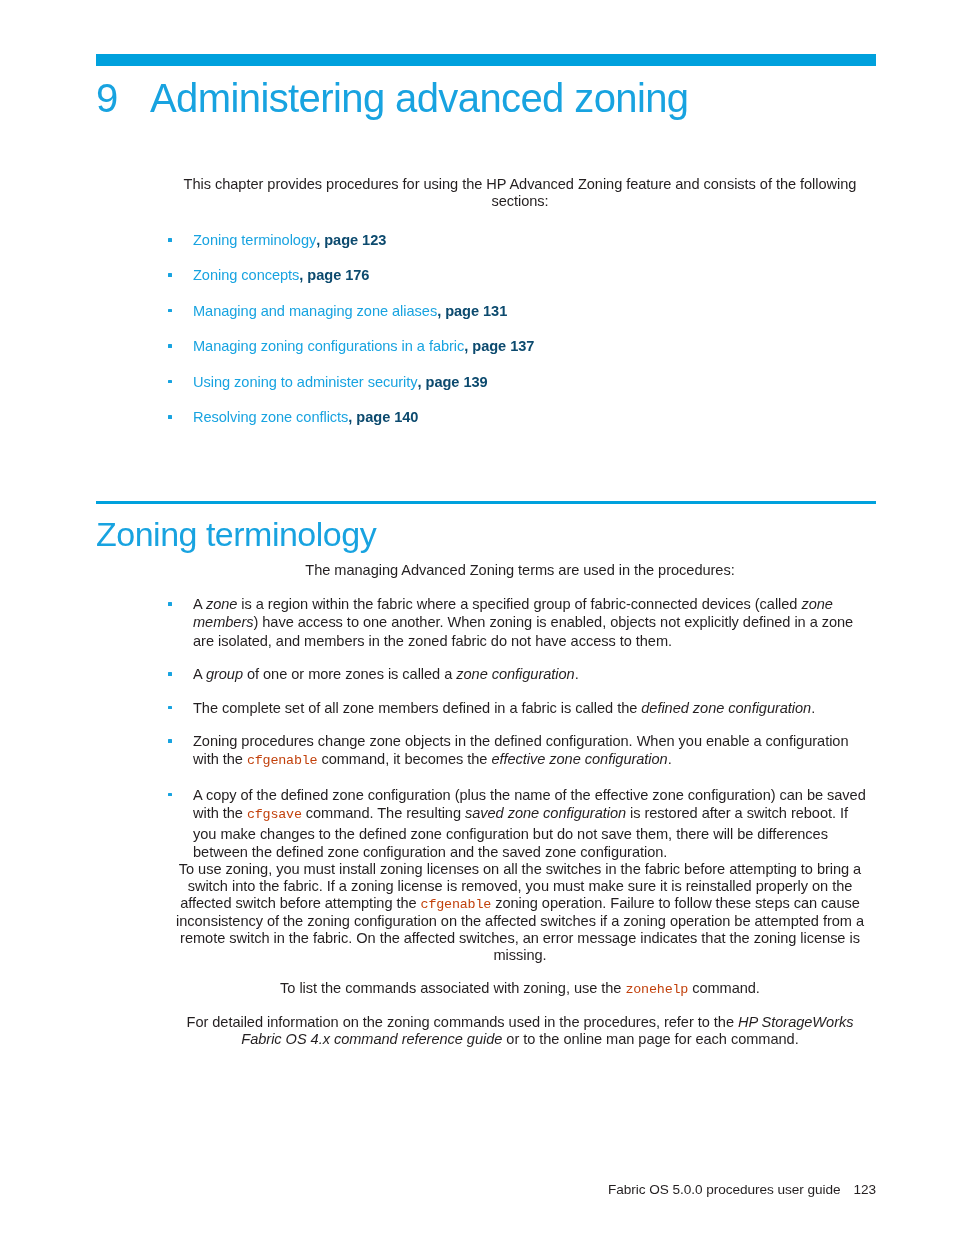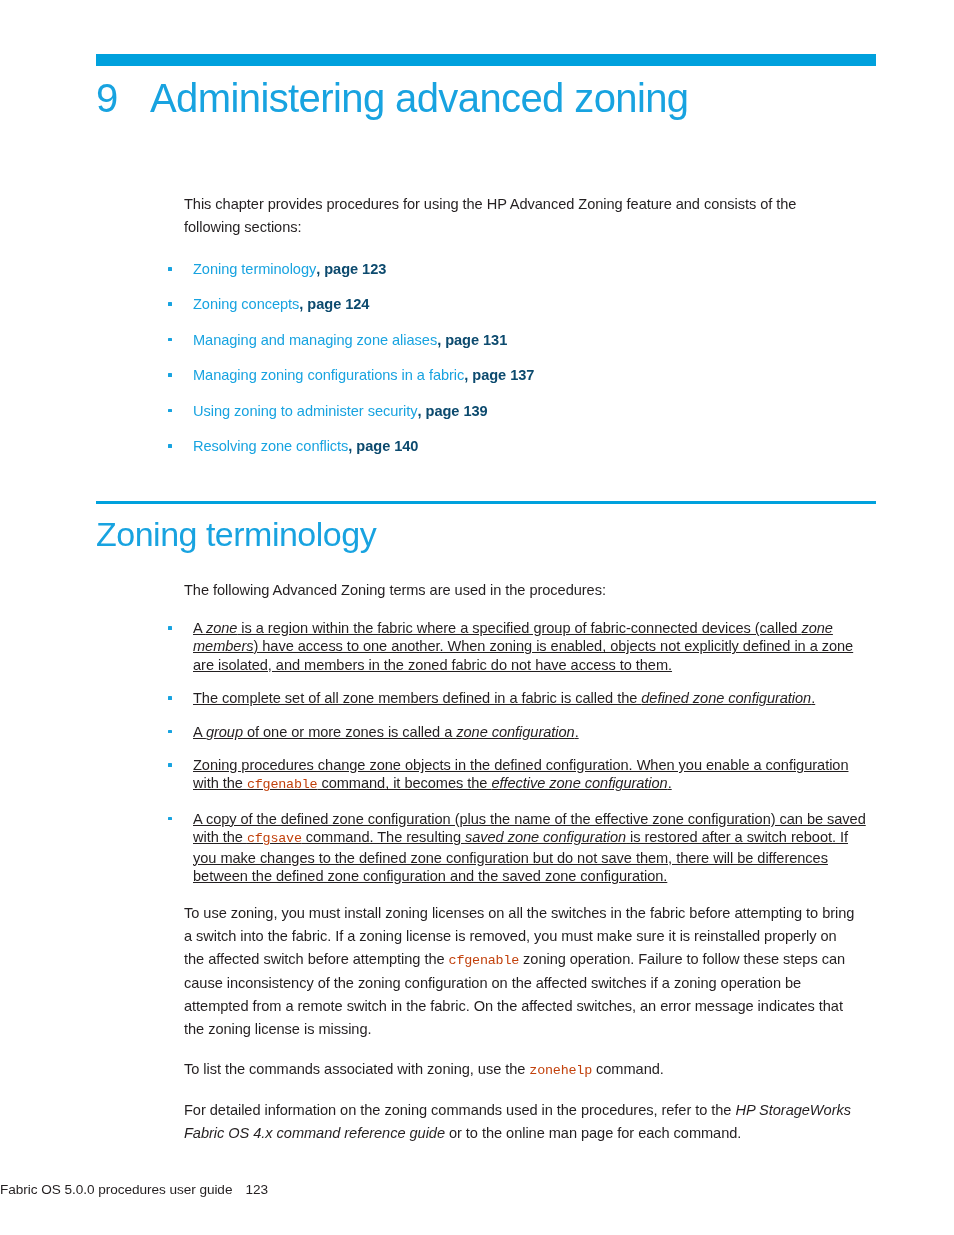--- a/index.html
+++ b/index.html
@@ -62,26 +62,26 @@
 
   
   .body-col {
     position: absolute;
     left: 167px;
     top: 176px;
     width: 706px;
   }
 
   p.intro, p.para {
-    margin: 17px;
+    margin: 0;
     font-size: 14.6px;
-    line-height: 23px;
+    line-height: 17px;
     letter-spacing: -0.05px;
     color: #231f20;
-    text-align: left;
+    text-align: center;
   }
 
   
   ul.toc-list, ul.term-list {
     list-style: none;
     margin: 0;
     padding: 0;
   }
   ul.toc-list { margin-top: 21px; }
 
@@ -142,41 +142,41 @@
     width: 706px;
   }
   ul.term-list { margin-top: 16px; }
   ul.term-list > li {
     position: relative;
     padding-left: 26px;
     margin-bottom: 15px;
     font-size: 14.6px;
     line-height: 18.4px;
     letter-spacing: -0.05px;
-    text-decoration: underline;
   }
   ul.term-list > li:last-child { margin-bottom: 0; }
 
   .para-block { margin-top: 17px; }
   .para-block.tight { margin-top: 16px; }
 
   em.it { font-style: italic; }
   code.cmd {
     font-family: "Liberation Mono", "DejaVu Sans Mono", monospace;
     font-size: 13.4px;
     letter-spacing: -0.2px;
     color: #c2410c;
   }
 
   
   .footer {
     position: absolute;
     left: 0;
-    right: 17px;
+    right: 0;
     top: 1182px;
+    text-align: right;
     padding-right: 78px;
     font-size: 13.6px;
     letter-spacing: -0.05px;
     color: #231f20;
   }
   .footer .folio {
     display: inline-block;
     margin-left: 13px;
   }
 </style>
@@ -190,39 +190,39 @@
   <div class="chapter-head">
     <span class="chapter-number">9</span>
     <span class="chapter-title">Administering advanced zoning</span>
   </div>
 
   <div class="body-col">
     <p class="intro">This chapter provides procedures for using the HP Advanced Zoning feature and consists of the following sections:</p>
 
     <ul class="toc-list" id="toc-list">
         <li><span class="bullet-dot"></span><a class="toc-link" href="#">Zoning terminology</a><span class="toc-page">, page 123</span></li>
-        <li><span class="bullet-dot"></span><a class="toc-link" href="#">Zoning concepts</a><span class="toc-page">, page 124</span></li>
+        <li><span class="bullet-dot"></span><a class="toc-link" href="#">Zoning concepts</a><span class="toc-page">, page 176</span></li>
         <li><span class="bullet-dot"></span><a class="toc-link" href="#">Managing and managing zone aliases</a><span class="toc-page">, page 131</span></li>
         <li><span class="bullet-dot"></span><a class="toc-link" href="#">Managing zoning configurations in a fabric</a><span class="toc-page">, page 137</span></li>
         <li><span class="bullet-dot"></span><a class="toc-link" href="#">Using zoning to administer security</a><span class="toc-page">, page 139</span></li>
         <li><span class="bullet-dot"></span><a class="toc-link" href="#">Resolving zone conflicts</a><span class="toc-page">, page 140</span></li>
       </ul>
   </div>
 
   <div class="section-rule"></div>
 
   <h1 class="section-heading">Zoning terminology</h1>
 
   <div class="term-col">
-    <p class="para">The following Advanced Zoning terms are used in the procedures:</p>
+    <p class="para">The managing Advanced Zoning terms are used in the procedures:</p>
 
     <ul class="term-list" id="term-list">
         <li><span class="bullet-dot"></span><span>A </span><em class="it">zone</em><span> is a region within the fabric where a specified group of fabric-connected devices (called </span><em class="it">zone members</em><span>) have access to one another. When zoning is enabled, objects not explicitly defined in a zone are isolated, and members in the zoned fabric do not have access to them.</span></li>
+        <li><span class="bullet-dot"></span><span>A </span><em class="it">group</em><span> of one or more zones is called a </span><em class="it">zone configuration</em><span>.</span></li>
         <li><span class="bullet-dot"></span><span>The complete set of all zone members defined in a fabric is called the </span><em class="it">defined zone configuration</em><span>.</span></li>
-        <li><span class="bullet-dot"></span><span>A </span><em class="it">group</em><span> of one or more zones is called a </span><em class="it">zone configuration</em><span>.</span></li>
         <li><span class="bullet-dot"></span><span>Zoning procedures change zone objects in the defined configuration. When you enable a configuration with the </span><code class="cmd">cfgenable</code><span> command, it becomes the </span><em class="it">effective zone configuration</em><span>.</span></li>
         <li><span class="bullet-dot"></span><span>A copy of the defined zone configuration (plus the name of the effective zone configuration) can be saved with the </span><code class="cmd">cfgsave</code><span> command. The resulting </span><em class="it">saved zone configuration</em><span> is restored after a switch reboot. If you make changes to the defined zone configuration but do not save them, there will be differences between the defined zone configuration and the saved zone configuration.</span></li>
       </ul>
 
     <div id="section-paras">
         <p class="para para-block"><span>To use zoning, you must install zoning licenses on all the switches in the fabric before attempting to bring a switch into the fabric. If a zoning license is removed, you must make sure it is reinstalled properly on the affected switch before attempting the </span><code class="cmd">cfgenable</code><span> zoning operation. Failure to follow these steps can cause inconsistency of the zoning configuration on the affected switches if a zoning operation be attempted from a remote switch in the fabric. On the affected switches, an error message indicates that the zoning license is missing.</span></p>
         <p class="para para-block tight"><span>To list the commands associated with zoning, use the </span><code class="cmd">zonehelp</code><span> command.</span></p>
         <p class="para para-block tight"><span>For detailed information on the zoning commands used in the procedures, refer to the </span><em class="it">HP StorageWorks Fabric OS 4.x command reference guide</em><span> or to the online man page for each command.</span></p>
       </div>
   </div>

